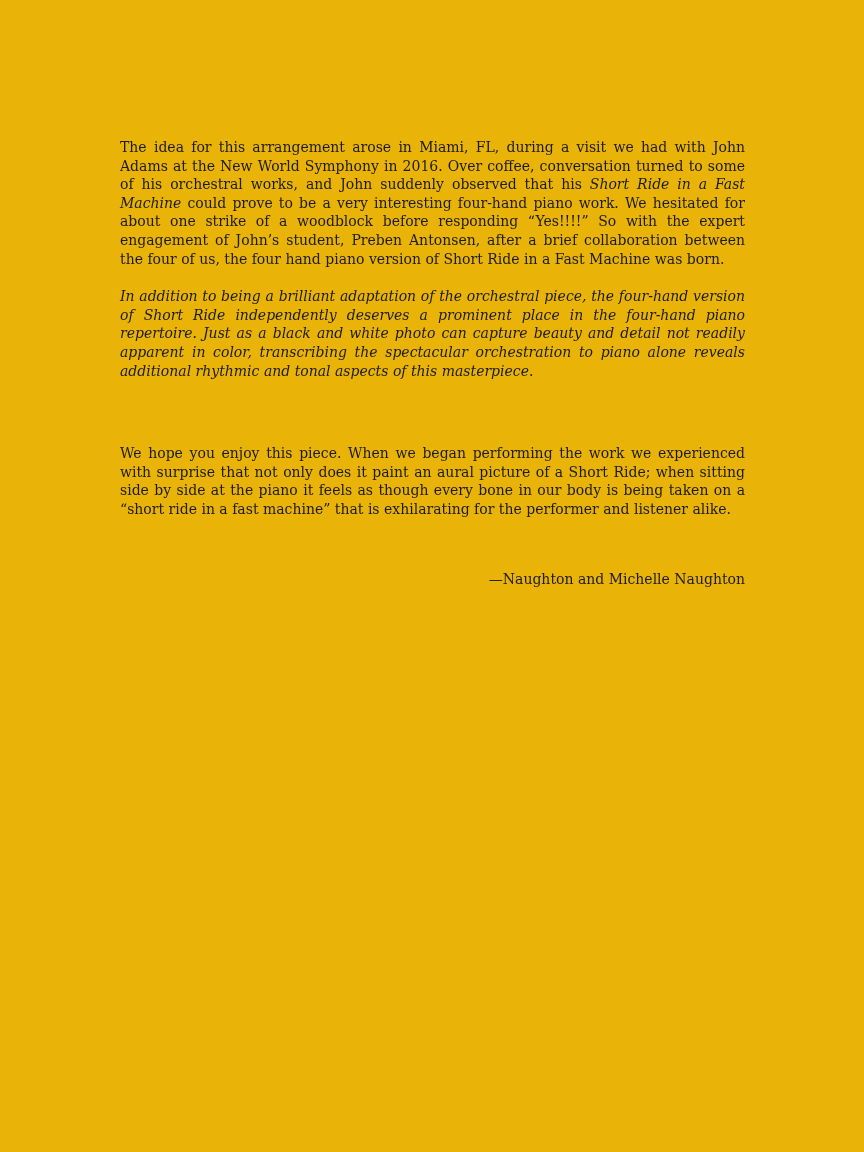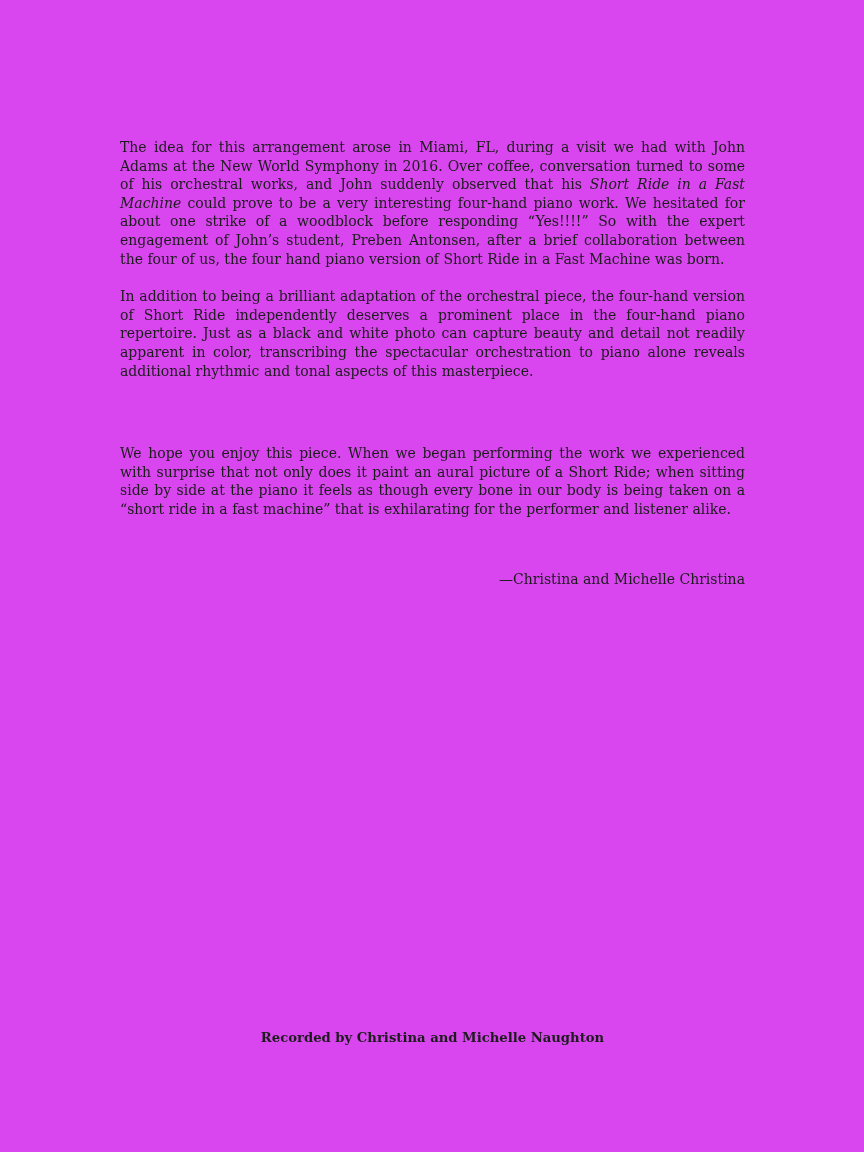--- a/index.html
+++ b/index.html
@@ -5,39 +5,39 @@
   html, body {
     margin: 0;
     padding: 0;
     background: #e8e8e8;
   }
   .page {
     position: relative;
     width: 864px;
     height: 1152px;
     margin: 0 auto;
-    background: #d946ef;
+    background: #eab308;
     overflow: hidden;
     font-family: "DejaVu Serif", "Liberation Serif", serif;
     color: #1c1c1c;
   }
   .text-block {
     position: absolute;
     top: 138px;
     left: 120px;
     width: 625px;
     font-size: 14px;
     line-height: 18.6px;
   }
   .text-block p {
     margin: 0;
     text-align: justify;
     text-justify: inter-word;
   }
-  p.para-adaptation { margin-top: 19px; }
+  p.para-adaptation { margin-top: 19px; font-style: italic; }
   p.para-enjoy      { margin-top: 64px; }
   p.para-note       { margin-top: 56px; }
   p.signature {
     margin-top: 51px;
     text-align: right;
   }
   .work-title-em { font-style: italic; }
   .footer {
     position: absolute;
     top: 1029px;
@@ -56,21 +56,20 @@
 
   <div class="text-block">
 
     <p class="para-origin"><span>The idea for this arrangement arose in Miami, FL, during a visit we had with John Adams at the New World Symphony in 2016. Over coffee, conversation turned to some of his orchestral works, and John suddenly observed that his </span><em class="work-title-em">Short Ride in a Fast Machine</em><span> could prove to be a very interesting four-hand piano work.  We hesitated for about one strike of a woodblock before responding “Yes!!!!” So with the expert engagement of John’s student, Preben Antonsen, after a brief collaboration between the four of us, the four hand piano version of Short Ride in a Fast Machine was born.</span></p>
 
     <p class="para-adaptation">In addition to being a brilliant adaptation of the orchestral piece, the four-hand version of Short Ride independently deserves a prominent place in the four-hand piano repertoire.  Just as a black and white photo can capture beauty and detail not readily apparent in color, transcribing the spectacular orchestration to piano alone reveals additional rhythmic and tonal aspects of this masterpiece.</p>
 
     <p class="para-enjoy">We hope you enjoy this piece.  When we began performing the work we experienced with surprise that not only does it paint an aural picture of a Short Ride; when sitting side by side at the piano it feels as though every bone in our body is being taken on a “short ride in a fast machine” that is exhilarating for the performer and listener alike.</p>
 
 
-    <p class="signature">—Christina and Michelle Christina</p>
+    <p class="signature">—Naughton and Michelle Naughton</p>
 
   </div>
 
   <div class="footer">
-    <div>Recorded by Christina and Michelle Naughton</div>
   </div>
 
 </div>
 
 </body></html>

